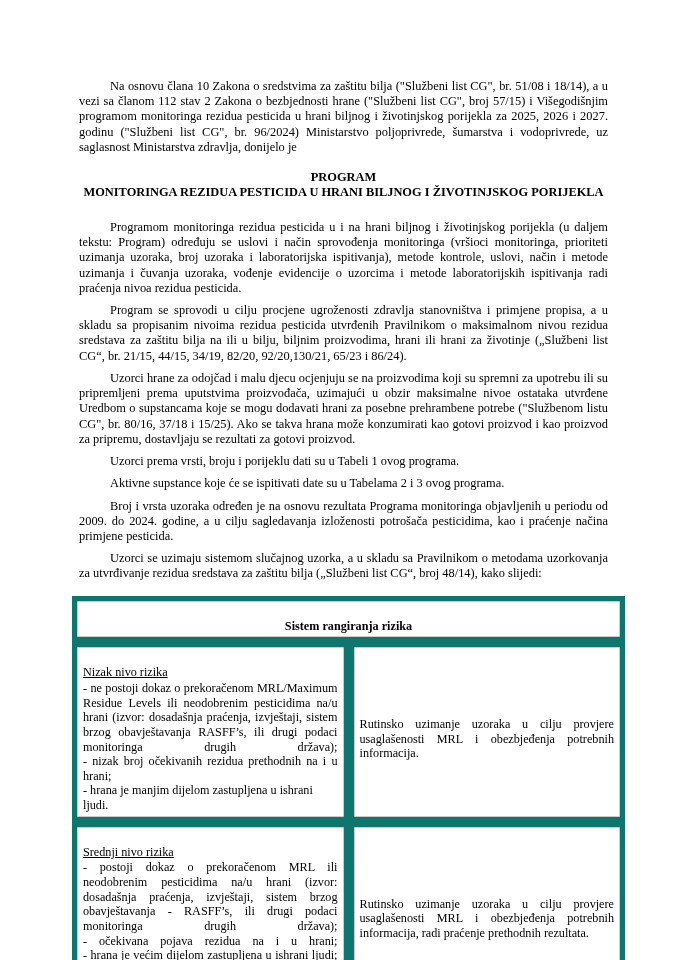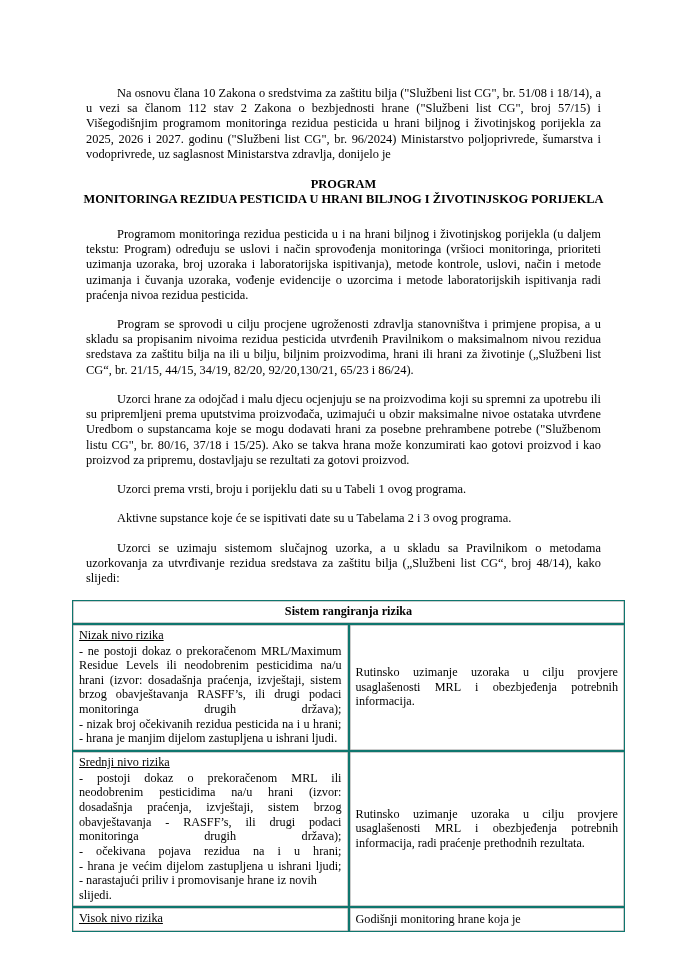--- a/index.html
+++ b/index.html
@@ -19,21 +19,21 @@
     width: 679px;
     height: 960px;
     box-sizing: border-box;
     padding: 72px 64px 0 72px;
   }
   .para {
     font-size: 12.4px;
     line-height: 1.228;
     text-align: justify;
     text-indent: 31px;
-    margin: 14px;
+    margin: 7px;
     hyphens: none;
   }
 
   .title-block {
     margin-top: 15px;
     margin-bottom: 19px;
     text-align: center;
     font-weight: bold;
     font-size: 12.4px;
     line-height: 1.235;
@@ -43,23 +43,23 @@
   
   table.risk-table {
     margin-top: 14px;
     width: 553px;
     border-collapse: separate;
     border-spacing: 0;
     table-layout: fixed;
     font-size: 12.2px;
   }
   table.risk-table td {
-    border: 1px solid #0f766e;
+    border: 5px solid #0f766e;
     box-shadow: 0 0 0 0.5px #9a9a9a inset;
-    padding: 3px 6px 4px 6px;
+    padding: 18px 6px 4px 6px;
     vertical-align: middle;
     line-height: 1.2;
   }
   td.hdr-span {
     text-align: center;
     font-weight: bold;
     padding-top: 4px;
     padding-bottom: 5px;
   }
   td.hdr-col {
@@ -114,33 +114,34 @@
   <div class="title-block">
     <span class="title-line">PROGRAM</span>
     <span class="title-line">MONITORINGA REZIDUA PESTICIDA U HRANI BILJNOG I ŽIVOTINJSKOG PORIJEKLA</span>
   </div>
 
   <p class="para">Programom monitoringa rezidua pesticida u i na hrani biljnog i životinjskog porijekla (u daljem tekstu: Program) određuju se uslovi i način sprovođenja monitoringa (vršioci monitoringa, prioriteti uzimanja uzoraka, broj uzoraka i laboratorijska ispitivanja), metode kontrole, uslovi, način i metode uzimanja i čuvanja uzoraka, vođenje evidencije o uzorcima i metode laboratorijskih ispitivanja radi praćenja nivoa rezidua pesticida.</p>
   <p class="para">Program se sprovodi u cilju procjene ugroženosti zdravlja stanovništva i primjene propisa, a u skladu sa propisanim nivoima rezidua pesticida utvrđenih Pravilnikom o maksimalnom nivou rezidua sredstava za zaštitu bilja na ili u bilju, biljnim proizvodima, hrani ili hrani za životinje („Službeni list CG“, br. 21/15, 44/15, 34/19, 82/20, 92/20,130/21, 65/23 i 86/24).</p>
   <p class="para">Uzorci hrane za odojčad i malu djecu ocjenjuju se na proizvodima koji su spremni za upotrebu ili su pripremljeni prema uputstvima proizvođača, uzimajući u obzir maksimalne nivoe ostataka utvrđene Uredbom o supstancama koje se mogu dodavati hrani za posebne prehrambene potrebe ("Službenom listu CG", br. 80/16, 37/18 i 15/25). Ako se takva hrana može konzumirati kao gotovi proizvod i kao proizvod za pripremu, dostavljaju se rezultati za gotovi proizvod.</p>
   <p class="para">Uzorci prema vrsti, broju i porijeklu dati su u Tabeli 1 ovog programa.</p>
   <p class="para">Aktivne supstance koje će se ispitivati date su u Tabelama 2 i 3 ovog programa.</p>
+  <p class="para">Broj i vrsta uzoraka određen je na osnovu rezultata Programa monitoringa objavljenih u periodu od 2009. do 2024. godine, a u cilju sagledavanja izloženosti potrošača pesticidima, kao i praćenje načina primjene pesticida.</p>
   <p class="para">Uzorci se uzimaju sistemom slučajnog uzorka, a u skladu sa Pravilnikom o metodama uzorkovanja za utvrđivanje rezidua sredstava za zaštitu bilja („Službeni list CG“, broj 48/14), kako slijedi:</p>
 
   <table class="risk-table">
     <tbody>
       <tr>
         <td class="hdr-span" colspan="2">Sistem rangiranja rizika</td>
       </tr>
 
       <tr>
         <td class="level-cell">
           <span class="level-title">Nizak nivo rizika</span>
           <span class="bullet-line">- ne postoji dokaz o prekoračenom MRL/Maximum Residue Levels ili neodobrenim pesticidima na/u hrani (izvor: dosadašnja praćenja, izvještaji, sistem brzog obavještavanja RASFF’s, ili drugi podaci monitoringa drugih država);</span>
-          <span class="bullet-line">- nizak broj očekivanih rezidua pesticida na i u hrani;</span>
+          <span class="bullet-line">- nizak broj očekivanih rezidua prethodnih na i u hrani;</span>
           <span class="bullet-line last-nojust">- hrana je manjim dijelom zastupljena u ishrani ljudi.</span>
         </td>
         <td class="mon-cell">
           <span class="mon-text">Rutinsko uzimanje uzoraka u cilju provjere usaglašenosti MRL i obezbjeđenja potrebnih informacija.</span>
         </td>
       </tr>
 
       <tr>
         <td class="level-cell">
           <span class="level-title">Srednji nivo rizika</span>

